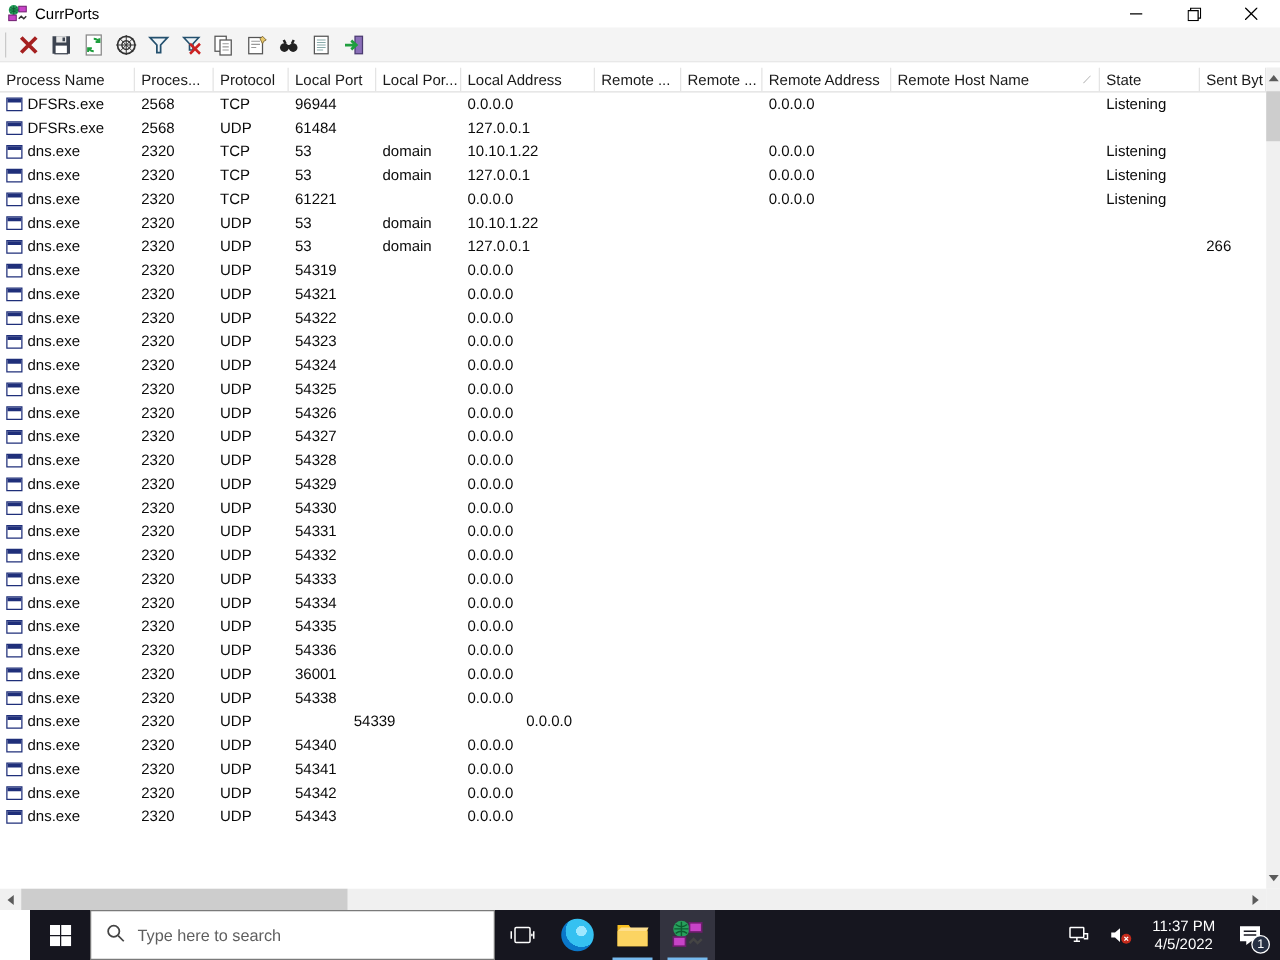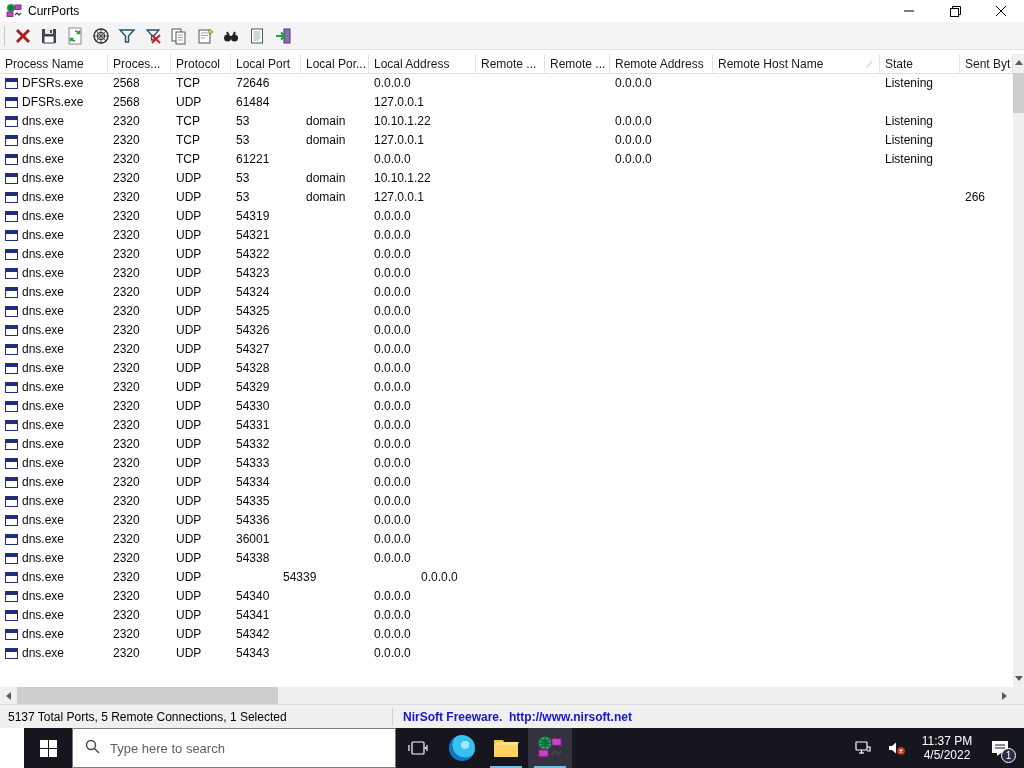--- a/index.html
+++ b/index.html
@@ -237,21 +237,21 @@
         </div>
         <div class="hcell" style="width: 53px;">
           <span>Sent Byt</span>
         </div>
       </div>
     <div class="rows">
         <div class="trow">
           <div class="tcell" style="width: 108px;"><span class="winicon"></span><span>DFSRs.exe</span></div>
           <div class="tcell" style="width: 63px;">2568</div>
           <div class="tcell" style="width: 60px;">TCP</div>
-          <div class="tcell" style="width: 70px;">72646</div>
+          <div class="tcell" style="width: 70px;">96944</div>
           <div class="tcell" style="width: 68px;"></div>
           <div class="tcell" style="width: 107px;">0.0.0.0</div>
           <div class="tcell" style="width: 69px;"></div>
           <div class="tcell" style="width: 65px;"></div>
           <div class="tcell" style="width: 103px;">0.0.0.0</div>
           <div class="tcell" style="width: 167px;"></div>
           <div class="tcell" style="width: 80px;">Listening</div>
           <div class="tcell" style="width: 53px;"></div>
         </div>
         <div class="trow">
@@ -695,25 +695,20 @@
       <div class="track">
         <div class="thumb"></div>
       </div>
       <div class="arr right">
           <div class="tri right"></div>
         </div>
     </div>
     <div class="corner"></div>
   </div>
 
-  <div class="statusbar">
-    <span class="status-left">5137 Total Ports, 5 Remote Connections, 1 Selected</span>
-    <span class="status-sep"></span>
-    <span class="status-brand">NirSoft Freeware.  http://www.nirsoft.net</span>
-  </div>
 
   <div class="taskbar">
     <div class="tb-start">
       <svg width="17" height="17" viewBox="0 0 17 17">
           <rect x="0" y="0" width="8" height="8" fill="#fff"></rect>
           <rect x="9" y="0" width="8" height="8" fill="#fff"></rect>
           <rect x="0" y="9" width="8" height="8" fill="#fff"></rect>
           <rect x="9" y="9" width="8" height="8" fill="#fff"></rect>
         </svg>
     </div>

